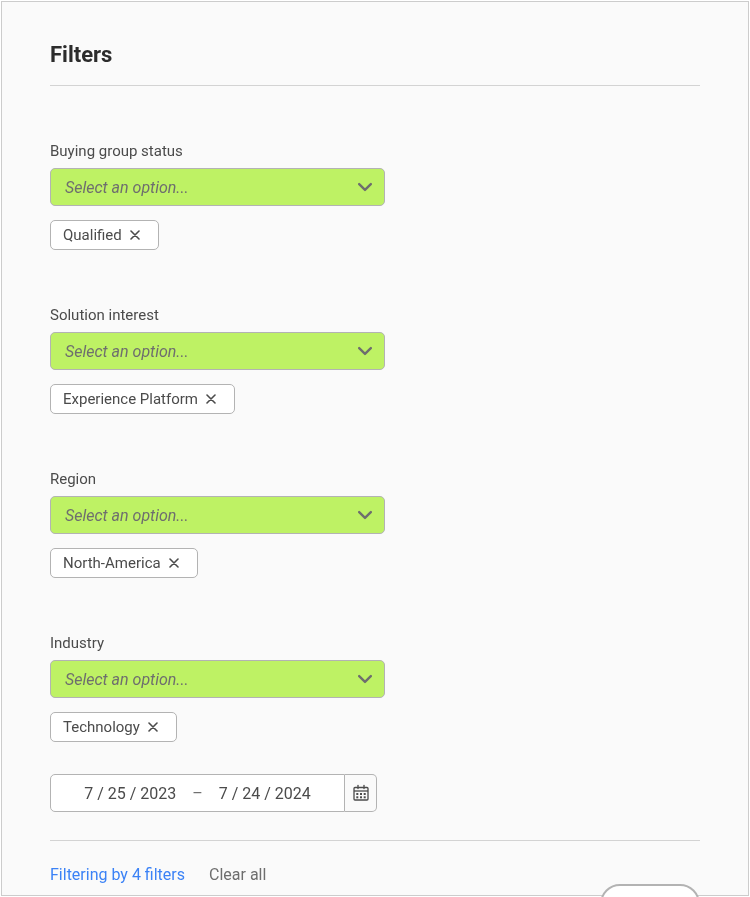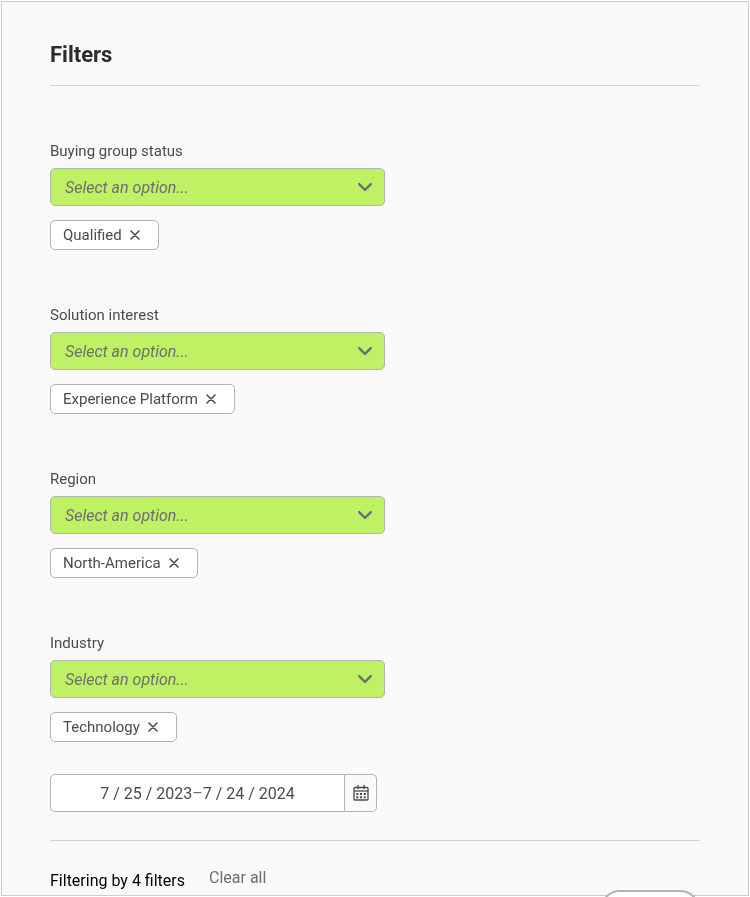--- a/index.html
+++ b/index.html
@@ -105,20 +105,21 @@
     }
     .date-box {
       width: 295px;
       height: 38px;
       border: 1px solid #b3b3b3;
       border-radius: 5px 0 0 5px;
       background: #fff;
       display: flex;
       align-items: center;
       justify-content: center;
+      gap: 16px;
       padding: 0 16px;
       font-size: 16px;
       color: #4b4b4b;
     }
     .date-dash {
       color: #707070;
     }
     .calendar-btn {
       width: 32px;
       height: 38px;
@@ -135,22 +136,21 @@
       width: 18px;
       height: 18px;
     }
     .summary-row {
       display: flex;
       align-items: center;
       gap: 24px;
       font-size: 16px;
     }
     .summary-text {
-      color: #000000;
-      margin-top: 6px;
+      color: #3b82f6;
     }
     .clear-all {
       color: #6e6e6e;
       cursor: pointer;
       text-align: right;
     }
     .action-row {
       margin-top: auto;
       display: flex;
       justify-content: flex-end;

